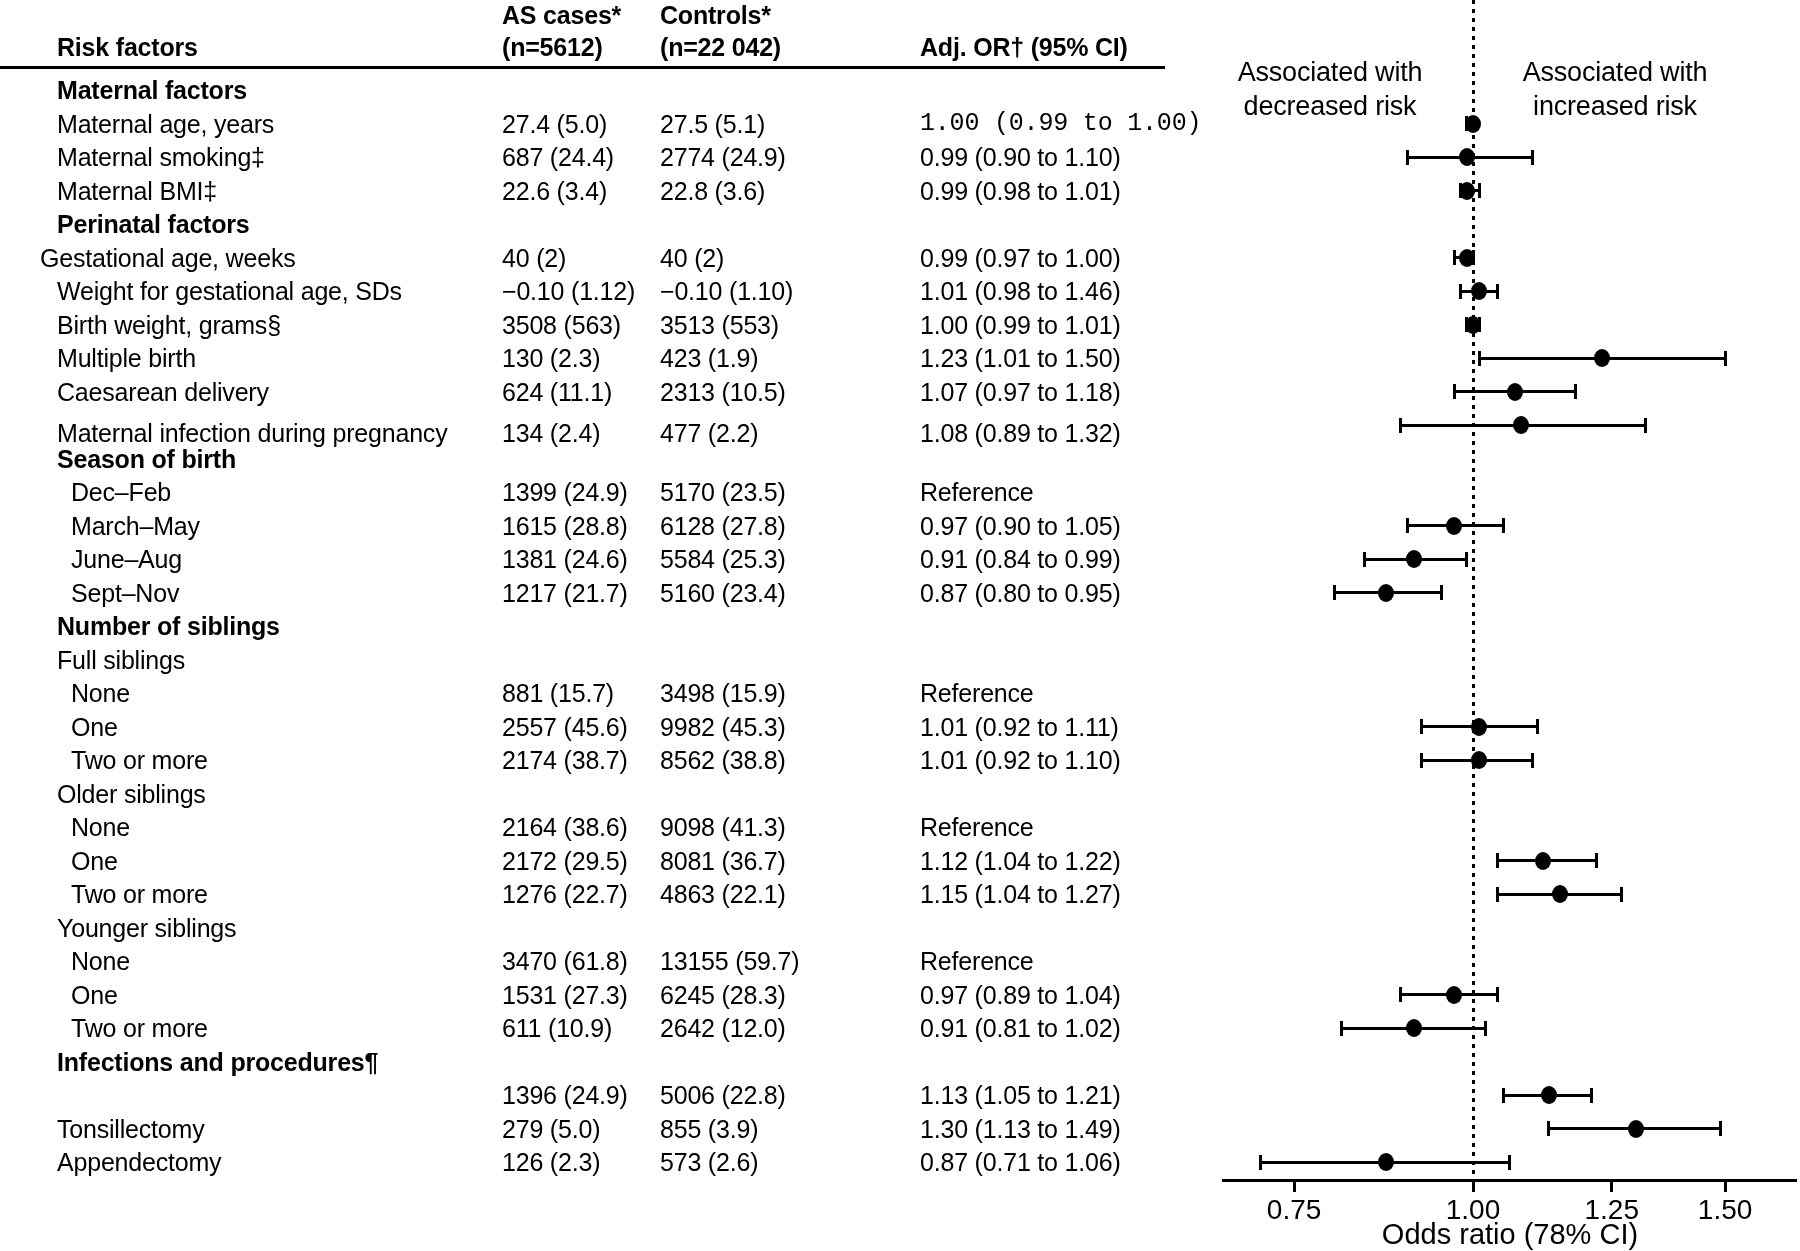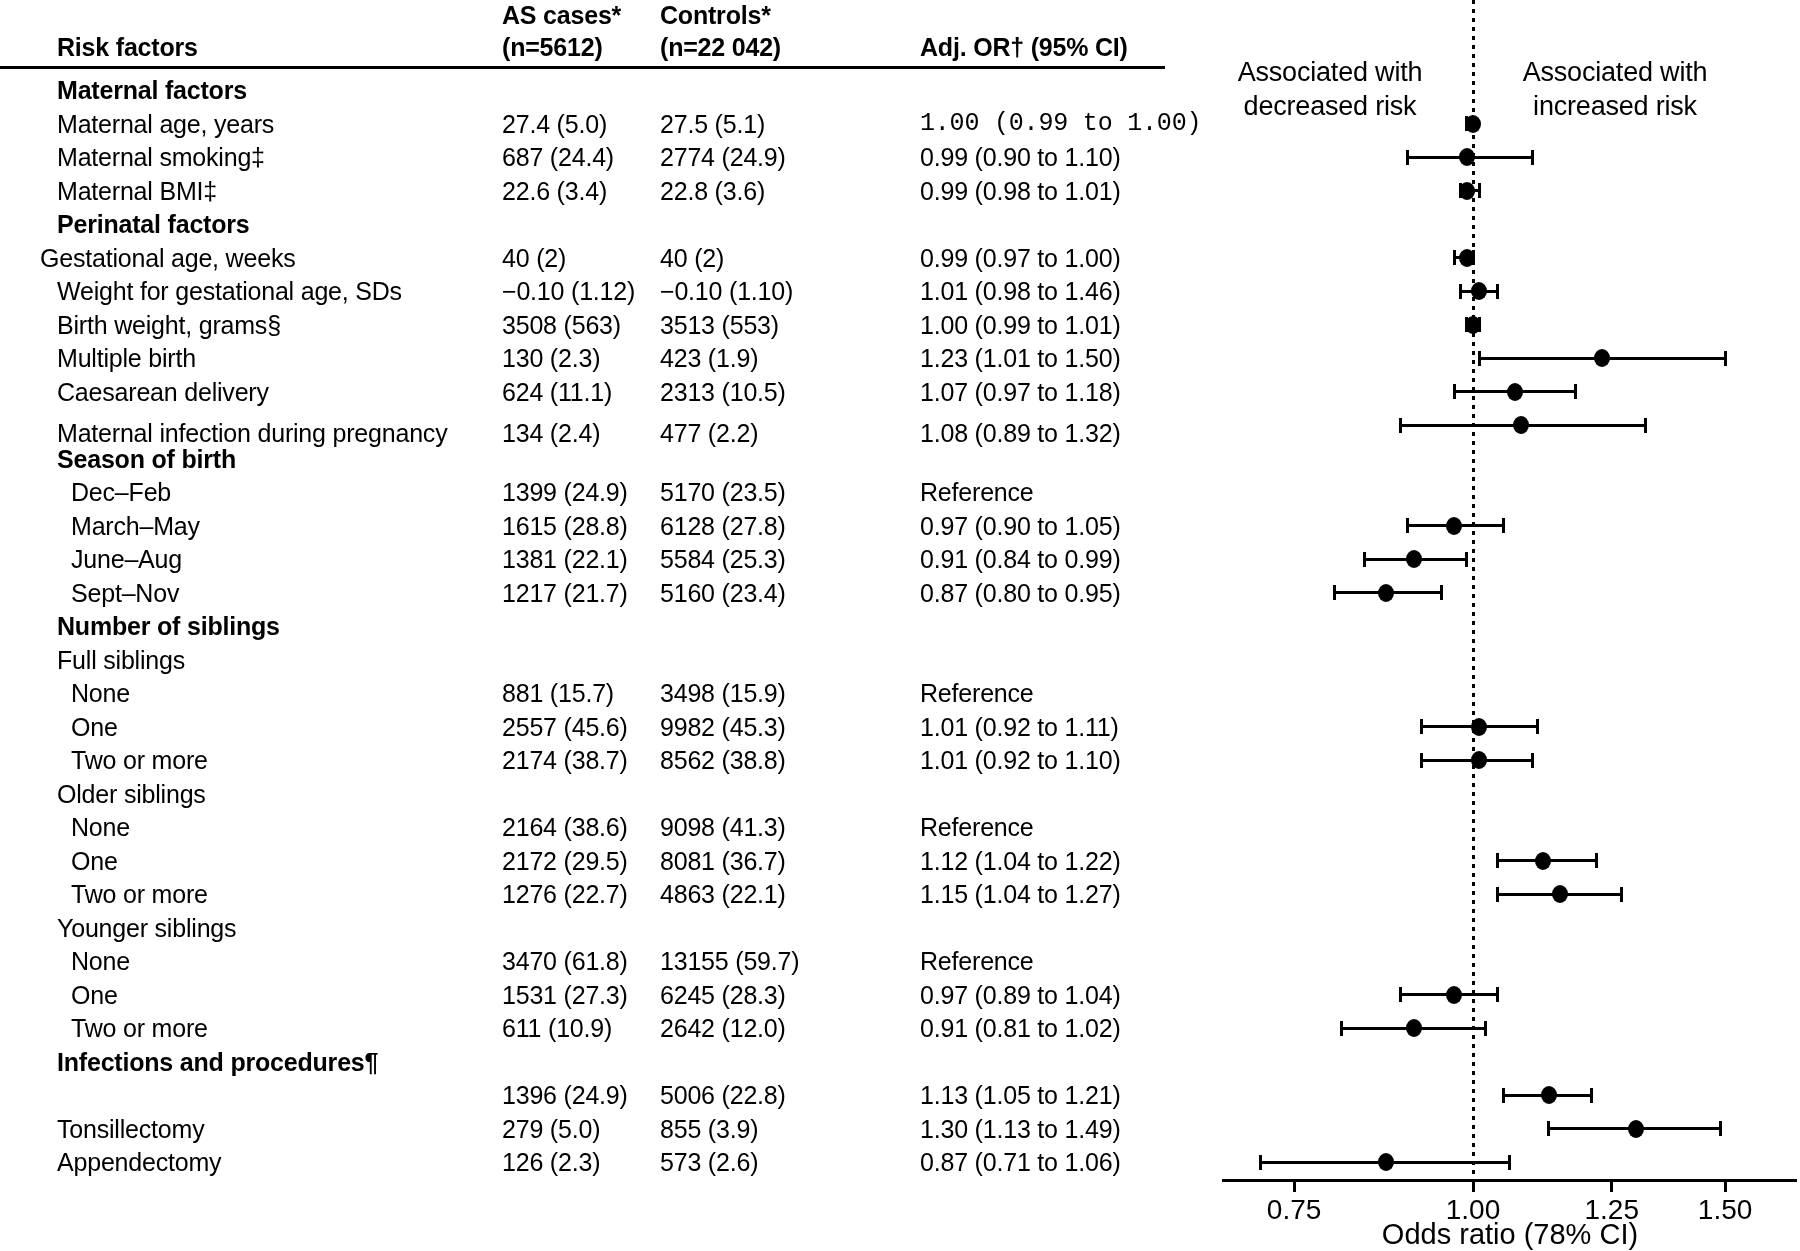--- a/index.html
+++ b/index.html
@@ -148,21 +148,21 @@
       <span class="cell" style="left:920px;">Reference</span>
     </div>
       <div class="row" style="top: 508.5px;">
       <span class="cell" style="left: 71px;">March–May</span>
       <span class="cell" style="left:502px;">1615 (28.8)</span>
       <span class="cell" style="left:660px;">6128 (27.8)</span>
       <span class="cell" style="left:920px;">0.97 (0.90 to 1.05)</span>
     </div>
       <div class="row" style="top: 542px;">
       <span class="cell" style="left: 71px;">June–Aug</span>
-      <span class="cell" style="left:502px;">1381 (22.1)</span>
+      <span class="cell" style="left:502px;">1381 (24.6)</span>
       <span class="cell" style="left:660px;">5584 (25.3)</span>
       <span class="cell" style="left:920px;">0.91 (0.84 to 0.99)</span>
     </div>
       <div class="row" style="top: 575.5px;">
       <span class="cell" style="left: 71px;">Sept–Nov</span>
       <span class="cell" style="left:502px;">1217 (21.7)</span>
       <span class="cell" style="left:660px;">5160 (23.4)</span>
       <span class="cell" style="left:920px;">0.87 (0.80 to 0.95)</span>
     </div>
       <div class="row" style="top: 609px;">

